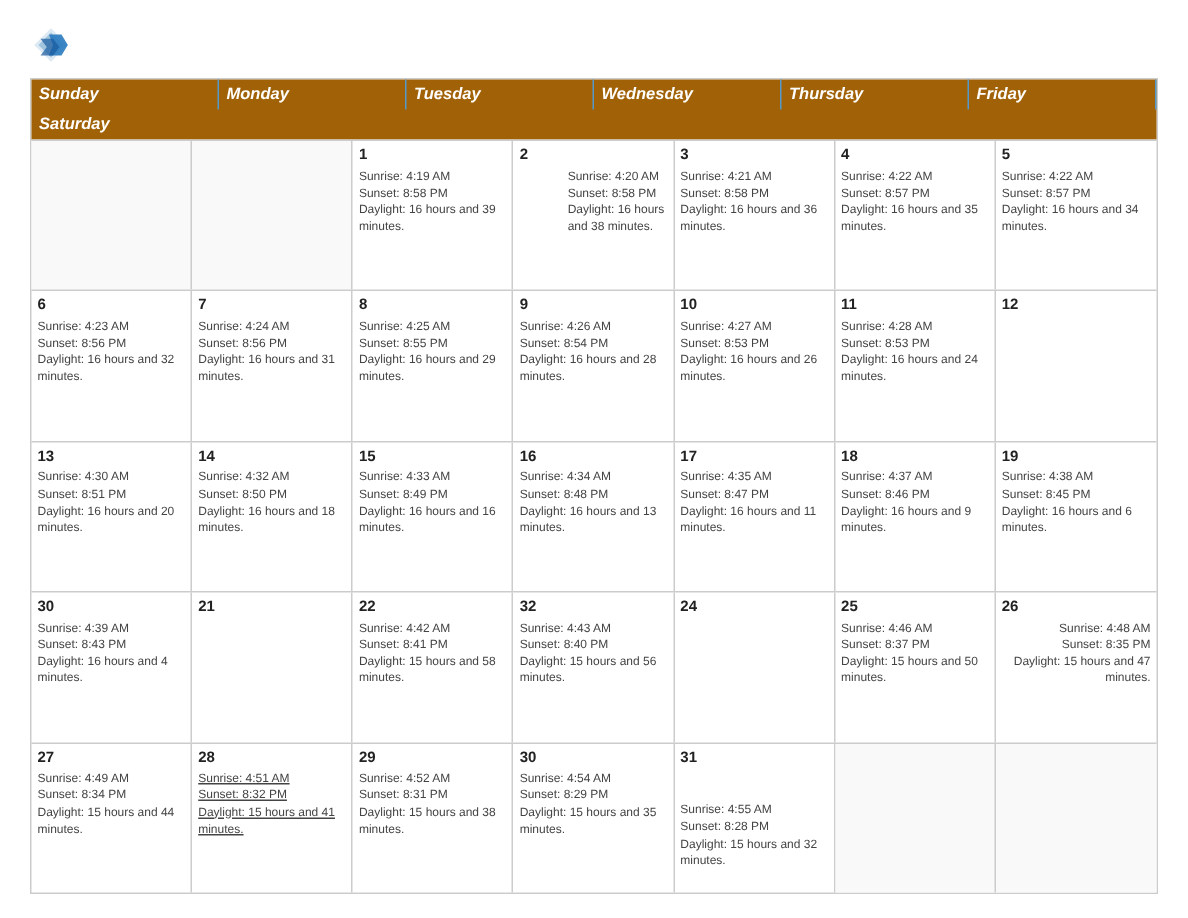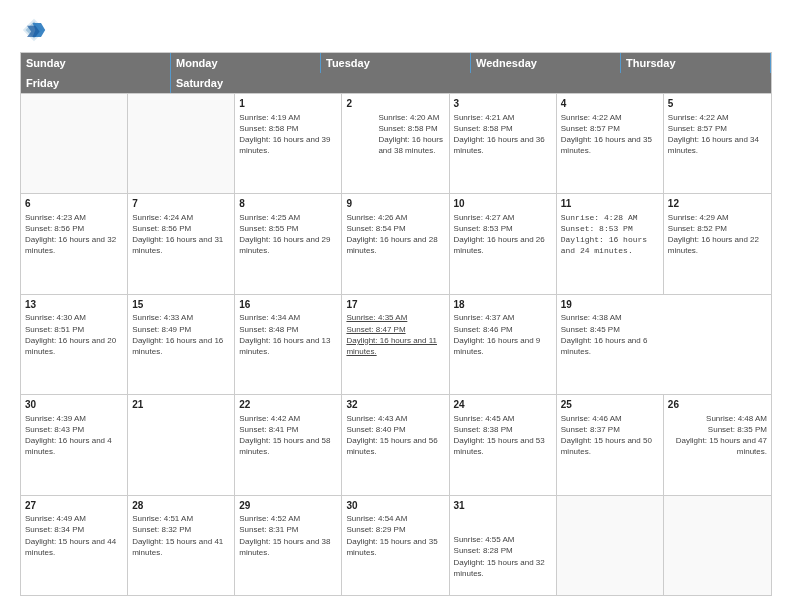--- a/index.html
+++ b/index.html
@@ -42,22 +42,23 @@
       color: #444;
     }
     .calendar {
       flex: 1;
       display: flex;
       flex-direction: column;
       border: 1px solid #ccc;
     }
     .cal-header {
       display: grid;
-      grid-template-columns: repeat(5, 1fr);
-      background: #737373;
+      grid-template-columns: repeat(6, 1fr);
+      background: #a16207;
+      font-style: italic;
     }
     .cal-header-cell {
       color: #fff;
       font-size: 11px;
       font-weight: bold;
       padding: 4px 5px;
       text-align: left;
       border-right: 1px solid #5599cc;
     }
     .cal-header-cell:last-child { border-right: none; }
@@ -200,53 +201,56 @@
 Daylight: 16 hours and 28 minutes.</div>
           </div>
           <div class="cal-cell">
             <span class="day-num">10</span>
             <div class="info" style="white-space: pre-line;">Sunrise: 4:27 AM
 Sunset: 8:53 PM
 Daylight: 16 hours and 26 minutes.</div>
           </div>
           <div class="cal-cell">
             <span class="day-num">11</span>
-            <div class="info" style="white-space: pre-line; font-family: Liberation Mono, monospace;">Sunrise: 4:28 AM
+            <div class="info" style="white-space: pre-line;">Sunrise: 4:28 AM
 Sunset: 8:53 PM
 Daylight: 16 hours and 24 minutes.</div>
           </div>
           <div class="cal-cell">
             <span class="day-num">12</span>
-            <div class="info" style="white-space: pre-line;">Sunrise: 4:29 AM
-Sunset: 8:52 PM
-Daylight: 16 hours and 22 minutes.</div>
           </div>
         </div>
         <div class="cal-row">
           <div class="cal-cell">
             <span class="day-num">13</span>
             <div class="info" style="white-space: pre-line;">Sunrise: 4:30 AM
 Sunset: 8:51 PM
 Daylight: 16 hours and 20 minutes.</div>
           </div>
           <div class="cal-cell">
+            <span class="day-num">14</span>
+            <div class="info" style="white-space: pre-line;">Sunrise: 4:32 AM
+Sunset: 8:50 PM
+Daylight: 16 hours and 18 minutes.</div>
+          </div>
+          <div class="cal-cell">
             <span class="day-num">15</span>
             <div class="info" style="white-space: pre-line;">Sunrise: 4:33 AM
 Sunset: 8:49 PM
 Daylight: 16 hours and 16 minutes.</div>
           </div>
           <div class="cal-cell">
             <span class="day-num">16</span>
             <div class="info" style="white-space: pre-line;">Sunrise: 4:34 AM
 Sunset: 8:48 PM
 Daylight: 16 hours and 13 minutes.</div>
           </div>
           <div class="cal-cell">
             <span class="day-num">17</span>
-            <div class="info" style="white-space: pre-line; text-decoration: underline;">Sunrise: 4:35 AM
+            <div class="info" style="white-space: pre-line;">Sunrise: 4:35 AM
 Sunset: 8:47 PM
 Daylight: 16 hours and 11 minutes.</div>
           </div>
           <div class="cal-cell">
             <span class="day-num">18</span>
             <div class="info" style="white-space: pre-line;">Sunrise: 4:37 AM
 Sunset: 8:46 PM
 Daylight: 16 hours and 9 minutes.</div>
           </div>
           <div class="cal-cell">
@@ -273,23 +277,20 @@
 Daylight: 15 hours and 58 minutes.</div>
           </div>
           <div class="cal-cell">
             <span class="day-num">32</span>
             <div class="info" style="white-space: pre-line;">Sunrise: 4:43 AM
 Sunset: 8:40 PM
 Daylight: 15 hours and 56 minutes.</div>
           </div>
           <div class="cal-cell">
             <span class="day-num">24</span>
-            <div class="info" style="white-space: pre-line;">Sunrise: 4:45 AM
-Sunset: 8:38 PM
-Daylight: 15 hours and 53 minutes.</div>
           </div>
           <div class="cal-cell">
             <span class="day-num">25</span>
             <div class="info" style="white-space: pre-line;">Sunrise: 4:46 AM
 Sunset: 8:37 PM
 Daylight: 15 hours and 50 minutes.</div>
           </div>
           <div class="cal-cell">
             <span class="day-num">26</span>
             <div class="info" style="white-space: pre-line; text-align: right;">Sunrise: 4:48 AM
@@ -299,21 +300,21 @@
         </div>
         <div class="cal-row">
           <div class="cal-cell">
             <span class="day-num">27</span>
             <div class="info" style="white-space: pre-line;">Sunrise: 4:49 AM
 Sunset: 8:34 PM
 Daylight: 15 hours and 44 minutes.</div>
           </div>
           <div class="cal-cell">
             <span class="day-num">28</span>
-            <div class="info" style="white-space: pre-line;">Sunrise: 4:51 AM
+            <div class="info" style="white-space: pre-line; text-decoration: underline;">Sunrise: 4:51 AM
 Sunset: 8:32 PM
 Daylight: 15 hours and 41 minutes.</div>
           </div>
           <div class="cal-cell">
             <span class="day-num">29</span>
             <div class="info" style="white-space: pre-line;">Sunrise: 4:52 AM
 Sunset: 8:31 PM
 Daylight: 15 hours and 38 minutes.</div>
           </div>
           <div class="cal-cell">

